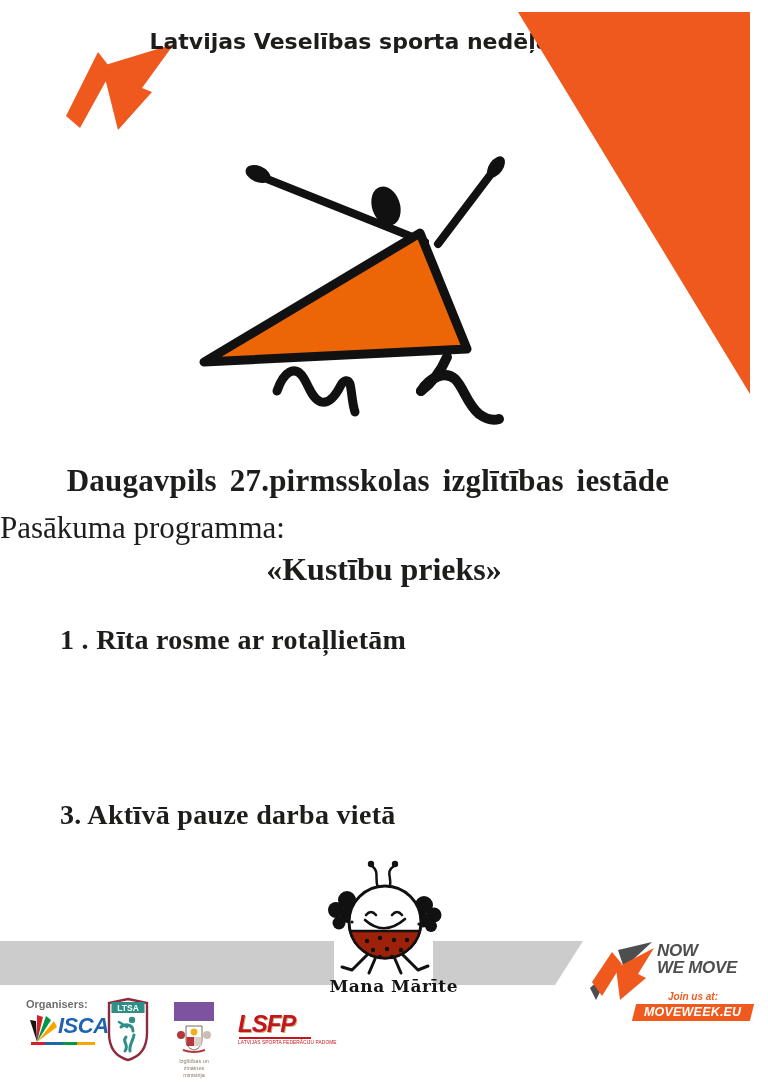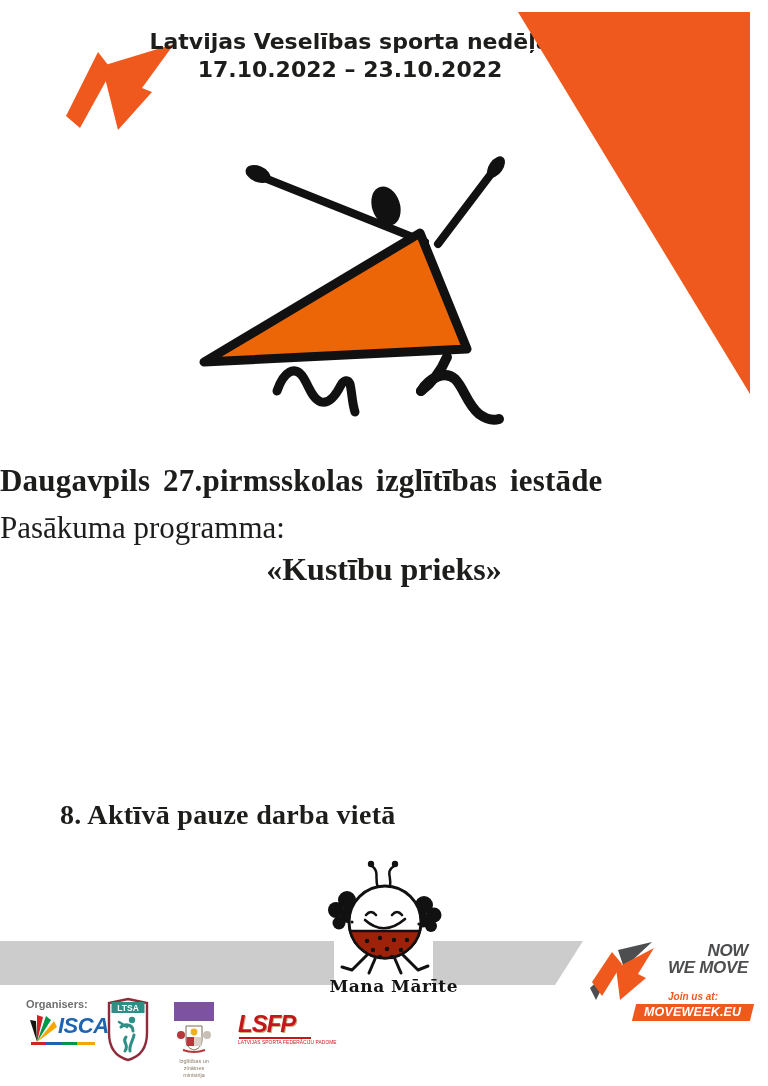--- a/index.html
+++ b/index.html
@@ -10,21 +10,21 @@
   }
   .abs{position:absolute;}
   
   .header-text{
     position:absolute;left:140px;top:28px;width:420px;text-align:center;
     font-family:"DejaVu Sans",sans-serif;font-weight:600;font-size:22px;line-height:1.28;color:#1d1d1b;
   }
   
   .serif{font-family:"Liberation Serif","DejaVu Serif",serif;}
   .institution{
-    position:absolute;left:0;top:463px;width:736px;
+    position:absolute;left:0;top:463px;width:736px;text-align:center;
     font-size:31px;font-weight:700;word-spacing:5px;letter-spacing:.2px;
   }
   .subtitle{
     position:absolute;left:0;top:510px;width:768px;text-align:left;
     font-size:31px;font-weight:400;
   }
   .prog-title{
     position:absolute;left:0;top:551px;width:768px;text-align:center;
     font-size:32px;font-weight:700;
   }
@@ -40,23 +40,23 @@
   .stripe-left{left:0;width:334px;}
   .stripe-right{left:433px;width:150px;clip-path:polygon(0 0,100% 0,calc(100% - 28px) 100%,0 100%);}
   
   .mascot-caption{
     position:absolute;left:312px;top:976px;width:146px;text-align:right;
     font-family:"DejaVu Serif",serif;font-weight:700;font-size:17px;letter-spacing:.5px;color:#151515;
   }
   
   .nwm{position:absolute;left:588px;top:938px;width:176px;height:92px;}
   .nwm-text{
-    position:absolute;left:80px;top:4px;
+    position:absolute;left:69px;top:4px;
     font-style:italic;font-weight:800;font-size:17px;line-height:1.02;
-    color:var(--brand-dark);letter-spacing:-.3px;white-space:nowrap;text-align:right;
+    color:var(--brand-dark);letter-spacing:-.3px;white-space:nowrap;
   }
   .nwm-join{
     position:absolute;left:44px;top:53px;width:122px;text-align:center;
     font-style:italic;font-weight:700;font-size:10px;color:var(--orange);
   }
   .nwm-banner{
     position:absolute;left:46px;top:66px;width:118px;height:17px;
     background:var(--orange);transform:skewX(-14deg);
     text-align:center;line-height:17px;
     font-style:italic;font-weight:800;font-size:12.5px;color:#fff;letter-spacing:.2px;
@@ -88,21 +88,20 @@
 
 <div class="page">
 
   <svg class="abs" style="left:58px;top:38px" width="120" height="92" viewBox="0 0 120 92">
     <path d="M8,78 L40,14 L54,32 L22,90 Z" style="fill:var(--orange)"></path>
     <path d="M44,28 L116,6 L84,50 L94,54 L60,92 Z" style="fill:var(--orange)"></path>
   </svg>
 
   <div class="header-text">
     <div>Latvijas Veselības sporta nedēļa</div>
-    <div>17.10.2022 – 23.10.2022</div>
   </div>
 
   <svg class="abs" style="left:518px;top:12px" width="232" height="382" viewBox="0 0 232 382">
     <polygon points="0,0 232,0 232,382" style="fill:var(--orange)"></polygon>
   </svg>
 
   <svg class="abs" style="left:170px;top:148px" width="372" height="296" viewBox="170 148 372 296">
     <g stroke="#111" stroke-linecap="round" fill="none">
       <path d="M262,177 L425,242" stroke-width="8"></path>
       <path d="M494,170 L438,244" stroke-width="8"></path>
@@ -113,21 +112,22 @@
     <path d="M420,233 L467,349 L204,362 Z" style="fill:var(--figure-orange)" stroke="#111" stroke-width="9" stroke-linejoin="round"></path>
     <path d="M277,391 C284,371 295,365 303,377 C309,386 312,399 321,402 C329,404 336,395 341,385 C344,380 348,379 350,384 C352,392 352,403 355,412" stroke="#111" stroke-width="9" fill="none" stroke-linecap="round"></path>
     <path d="M447,357 C441,371 433,382 421,391" stroke="#111" stroke-width="10" fill="none" stroke-linecap="round"></path>
     <path d="M421,391 C429,378 445,370 455,379 C464,388 467,404 479,414 C486,419 493,421 499,419" stroke="#111" stroke-width="10" fill="none" stroke-linecap="round"></path>
   </svg>
 
   <div class="institution serif">Daugavpils 27.pirmsskolas izglītības iestāde</div>
   <div class="subtitle serif">Pasākuma programma:</div>
   <div class="prog-title serif">«Kustību prieks»</div>
 
-  <div class="list-item serif item-3">8. Aktīvā pauze darba vietā</div>
+  <div class="list-item serif item-1">1 . Rīta rosme ar rotaļlietām</div>
+  <div class="list-item serif item-3">3. Aktīvā pauze darba vietā</div>
 
   <div class="stripe stripe-left"></div>
   <div class="stripe stripe-right"></div>
 
   <svg class="abs" style="left:322px;top:858px" width="126" height="120" viewBox="0 0 126 120">
     <g stroke="#111" stroke-width="2.5" fill="none" stroke-linecap="round">
       <path d="M56,30 C52,20 58,14 50,8"></path>
       <path d="M68,29 C70,18 63,14 72,8"></path>
     </g>
     <circle cx="49" cy="6" r="3.2" fill="#111"></circle>

